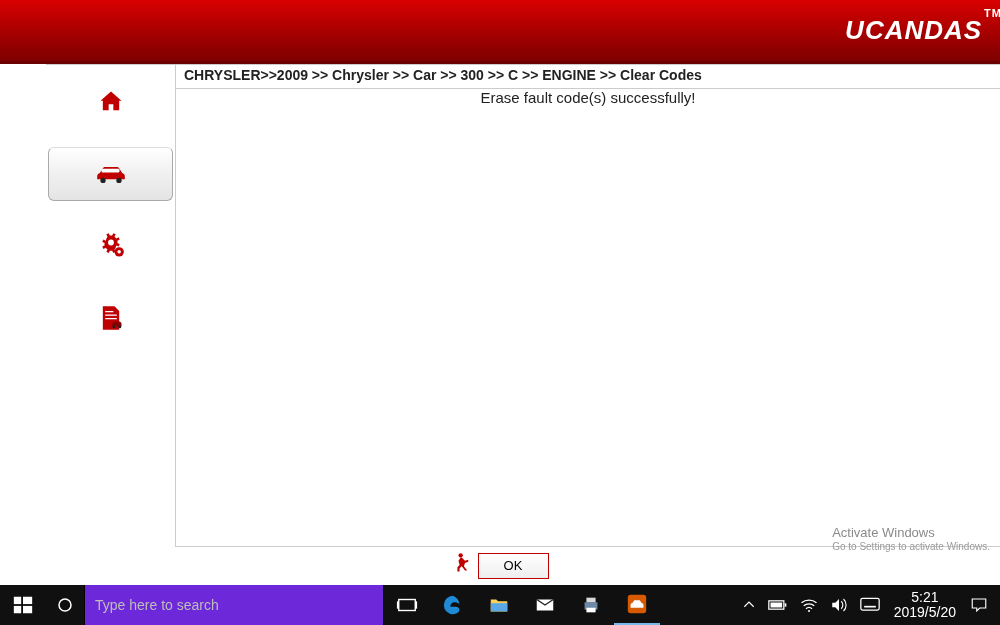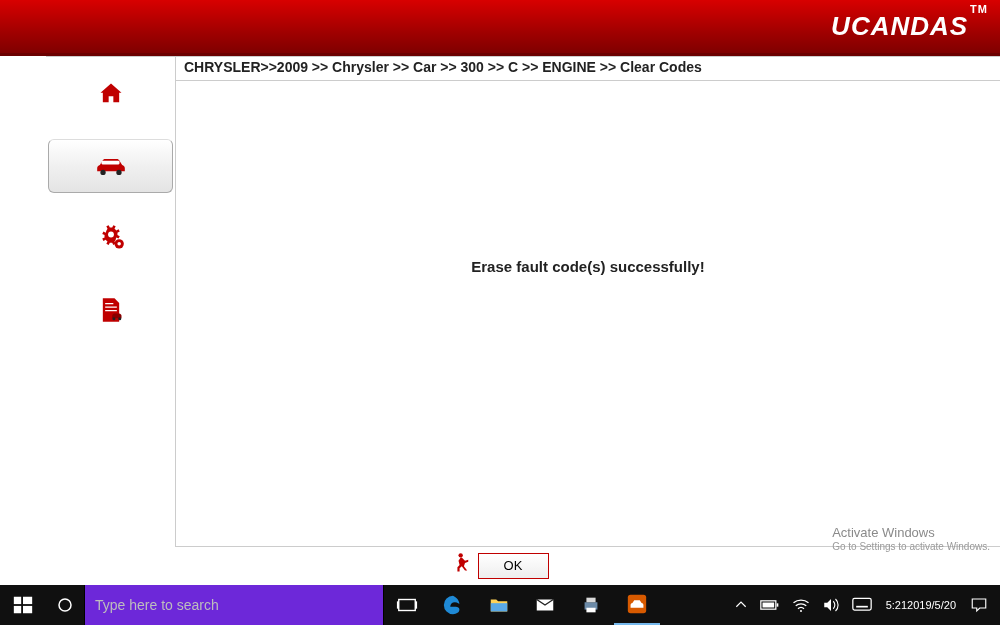--- a/index.html
+++ b/index.html
@@ -1,27 +1,26 @@
 <!DOCTYPE html>
 <html><head>
 <meta charset="utf-8">
 <style>
   * { box-sizing: border-box; margin: 0; padding: 0; }
   html, body { width: 1000px; height: 625px; font-family: Arial, sans-serif; overflow: hidden; background: #fff; }
   .root { width: 1000px; height: 625px; display: flex; flex-direction: column; }
 
   
   .header {
-    height: 56px;
+    height: 64px;
     background: linear-gradient(to bottom, #d80000 0%, #a10000 60%, #7f0000 100%);
     border-bottom: 3px solid #6b0000;
     display: flex;
     align-items: center;
     justify-content: flex-end;
-    padding-right: 14px;
   }
   .brand {
     color: #fff;
     font-size: 26px;
     font-weight: bold;
     font-style: italic;
     letter-spacing: 1px;
     position: relative;
   }
   .brand sup { font-size: 11px; font-style: normal; position: relative; top: -12px; left: 2px;}
@@ -73,25 +72,24 @@
     font-size: 14px;
     font-weight: bold;
     color: #222;
     padding: 2px 8px 0 8px;
     white-space: nowrap;
     overflow: hidden;
   }
   .message-area {
     flex: 1 1 auto;
     display: flex;
-    align-items: center;
+    align-items: flex-start;
     justify-content: center;
     font-size: 15px;
     color: #222;
-    font-weight: bold;
   }
   .info-bar {
     height: 20px;
     border-top: 1px solid #ccc;
     border-bottom: 1px solid #ccc;
     font-size: 14px;
     color: #c00000;
     padding: 0 6px;
     line-height: 20px;
   }
@@ -158,21 +156,21 @@
     font-size: 14px;
     padding-left: 10px;
     border-left: 1px solid #000;
     border-right: 1px solid #000;
   }
   .task-apps { display: flex; }
   .task-apps .tb-item { width: 46px; }
   .task-apps .active { border-bottom: 2px solid #76b9ed; }
   .tray { margin-left: auto; display: flex; align-items: center; }
   .tray .tb-item { padding: 0 6px; }
-  .clock { font-size: 11px; line-height: 1.1; text-align: center; padding: 0 8px; display:flex; flex-direction:row; justify-content:center;}
+  .clock { font-size: 14px; line-height: 1.1; text-align: center; padding: 0 8px; display:flex; flex-direction:column; justify-content:center;}
   .show-desktop { width: 6px; border-left: 1px solid #444; }
 
   
   .ico { width: 22px; height: 22px; }
   .ico-lg { width: 34px; height: 28px; }
 </style>
 </head>
 <body>
 
 <div class="root">

